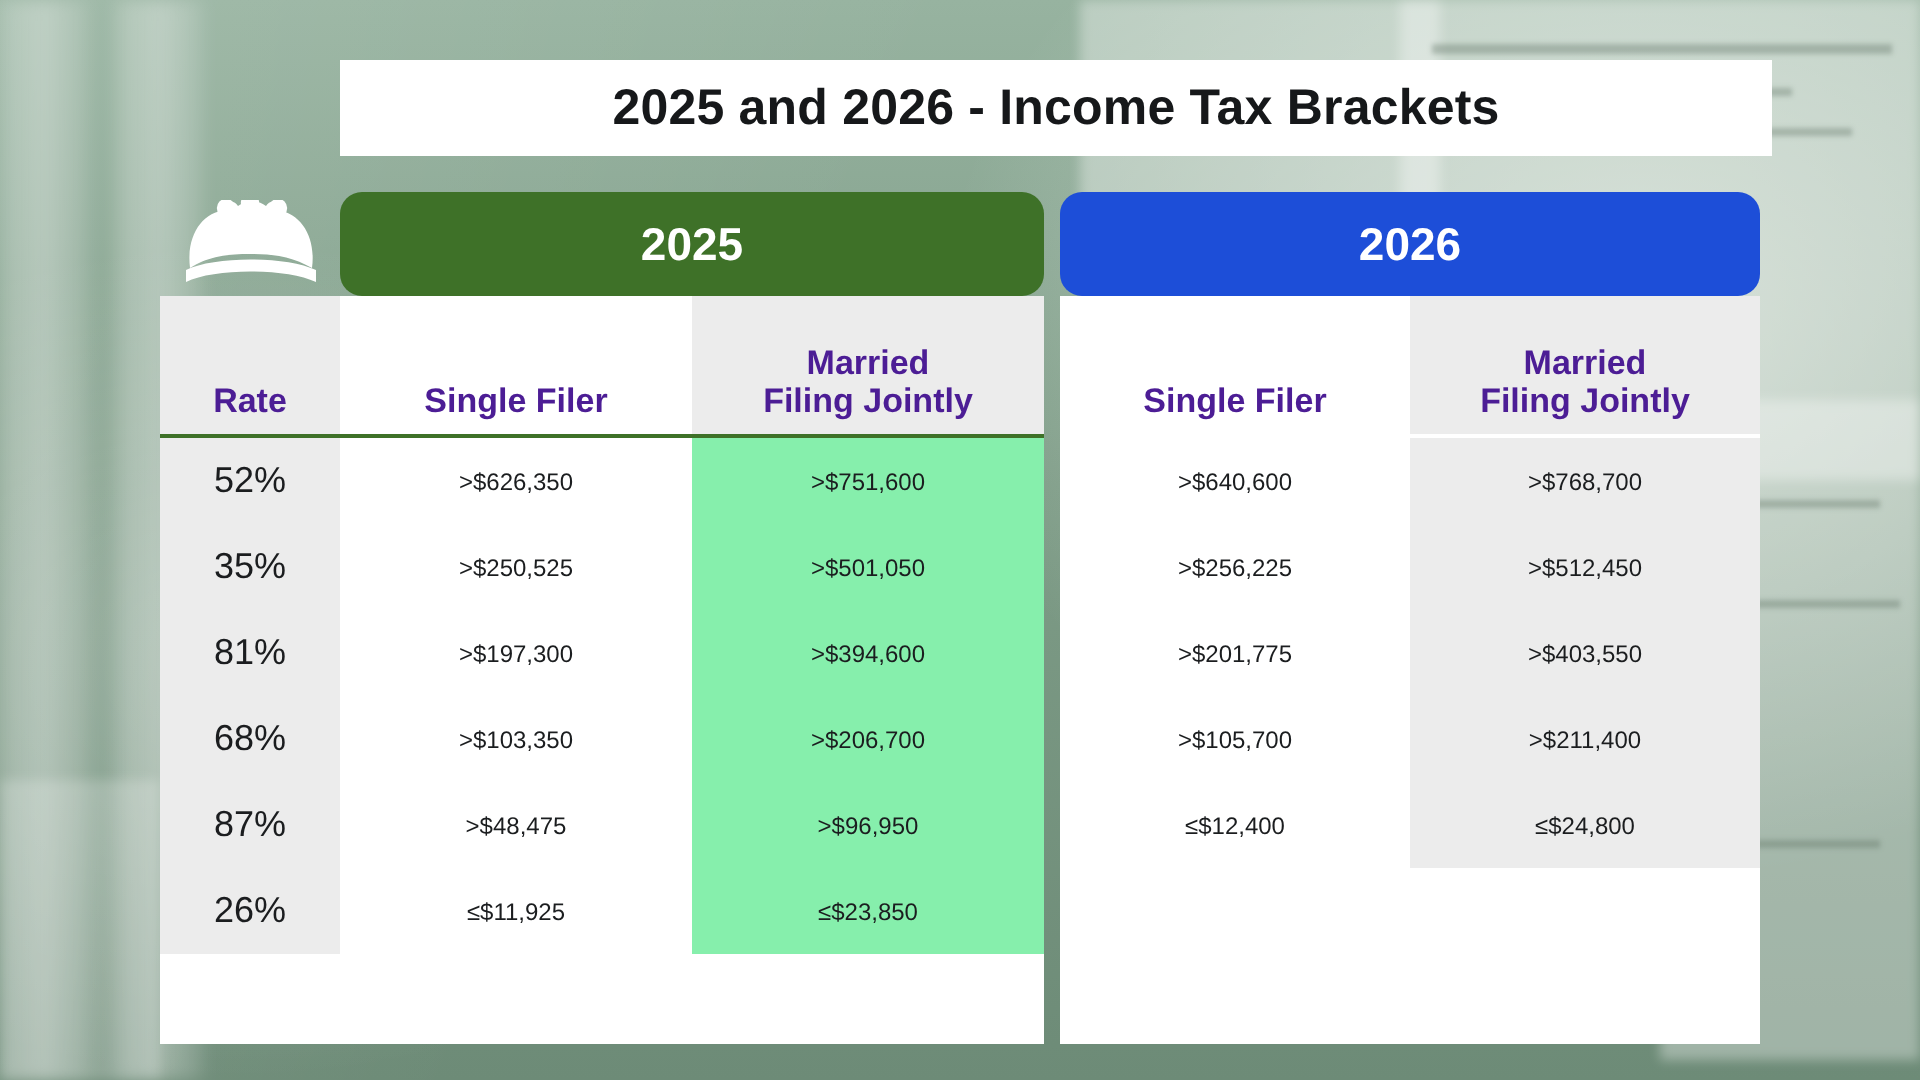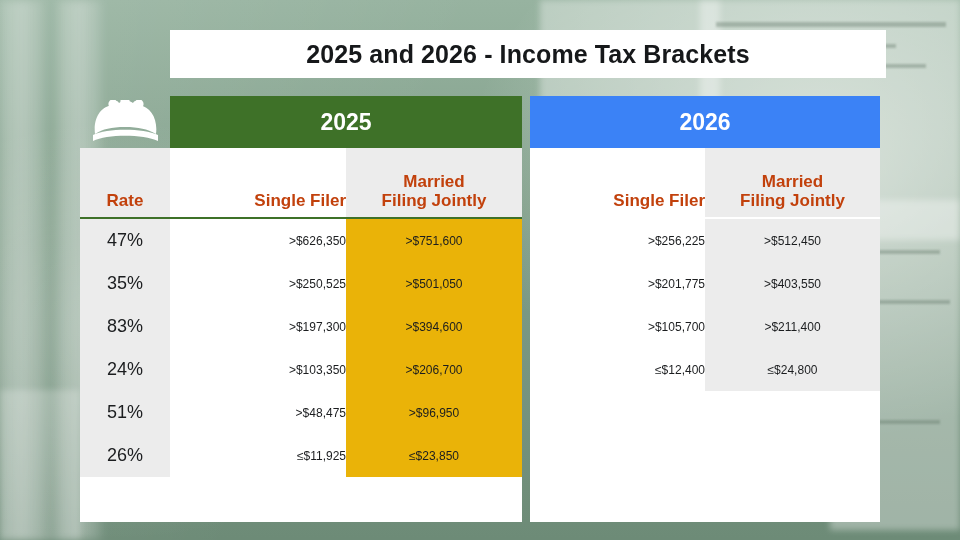--- a/index.html
+++ b/index.html
@@ -87,63 +87,64 @@
   .year-head {
     position: absolute;
     top: 96px;
     height: 52px;
     display: flex;
     align-items: center;
     justify-content: center;
     color: #ffffff;
     font-size: 23px;
     font-weight: bold;
+    border-radius: 11px;
   }
   .year-2025 { left: 170px; width: 352px; background: #3e7128; }
-  .year-2026 { left: 530px; width: 350px; background: #3b82f6; }
+  .year-2026 { left: 530px; width: 350px; background: #1d4ed8; }
 
   
   .panel {
     position: absolute;
     top: 148px;
     background: #ffffff;
   }
   .panel-left  { left: 80px;  width: 442px; height: 374px; }
   .panel-right { left: 530px; width: 350px; height: 374px; }
 
   table {
     border-collapse: collapse;
     width: 100%;
     table-layout: fixed;
   }
   thead th {
     font-size: 17px;
     font-weight: bold;
-    color: #c2410c;
+    color: #4c1d95;
     vertical-align: bottom;
     padding: 0 0 7px 0;
     height: 62px;
     border-bottom: 2px solid #3e7128;
     line-height: 1.12;
   }
   .panel-right thead th {
     border-bottom: 2px solid #ffffff;
   }
   tbody td {
     font-size: 12px;
     color: #1b1d1f;
     text-align: center;
     height: 43px;
     padding: 0;
   }
 
   
   .col-rate   { background: #ececec; width: 90px; margin-top: 45px; }
-  .col-single { background: #ffffff; width: 176px; text-align: right; }
-  .col-mfj    { background: #eab308; width: 176px; }
+  .col-single { background: #ffffff; width: 176px; }
+  .col-mfj    { background: #86efac; width: 176px; }
 
   .panel-right .col-single { background: #ffffff; width: 175px; }
   .panel-right .col-mfj    { background: #ececec; width: 175px; }
 
   thead th.col-rate   { background: #ececec; }
   thead th.col-single { background: #ffffff; }
   thead th.col-mfj    { background: #ececec; }
 
   .rate-cell { font-size: 18px; }
 </style>
@@ -195,41 +196,41 @@
           <th class="col-rate">Rate</th>
           <th class="col-single">Single Filer</th>
           <th class="col-mfj">
             <span>Married</span><br>
             <span>Filing Jointly</span>
           </th>
         </tr>
       </thead>
       <tbody>
         <tr>
-          <td class="col-rate rate-cell">47%</td>
+          <td class="col-rate rate-cell">52%</td>
           <td class="col-single">&gt;$626,350</td>
           <td class="col-mfj">&gt;$751,600</td>
         </tr>
         <tr>
           <td class="col-rate rate-cell">35%</td>
           <td class="col-single">&gt;$250,525</td>
           <td class="col-mfj">&gt;$501,050</td>
         </tr>
         <tr>
-          <td class="col-rate rate-cell">83%</td>
+          <td class="col-rate rate-cell">81%</td>
           <td class="col-single">&gt;$197,300</td>
           <td class="col-mfj">&gt;$394,600</td>
         </tr>
         <tr>
-          <td class="col-rate rate-cell">24%</td>
+          <td class="col-rate rate-cell">68%</td>
           <td class="col-single">&gt;$103,350</td>
           <td class="col-mfj">&gt;$206,700</td>
         </tr>
         <tr>
-          <td class="col-rate rate-cell">51%</td>
+          <td class="col-rate rate-cell">87%</td>
           <td class="col-single">&gt;$48,475</td>
           <td class="col-mfj">&gt;$96,950</td>
         </tr>
         <tr>
           <td class="col-rate rate-cell">26%</td>
           <td class="col-single">≤$11,925</td>
           <td class="col-mfj">≤$23,850</td>
         </tr>
       </tbody>
     </table>
@@ -241,20 +242,24 @@
         <tr>
           <th class="col-single">Single Filer</th>
           <th class="col-mfj">
             <span>Married</span><br>
             <span>Filing Jointly</span>
           </th>
         </tr>
       </thead>
       <tbody>
         <tr>
+          <td class="col-single">&gt;$640,600</td>
+          <td class="col-mfj">&gt;$768,700</td>
+        </tr>
+        <tr>
           <td class="col-single">&gt;$256,225</td>
           <td class="col-mfj">&gt;$512,450</td>
         </tr>
         <tr>
           <td class="col-single">&gt;$201,775</td>
           <td class="col-mfj">&gt;$403,550</td>
         </tr>
         <tr>
           <td class="col-single">&gt;$105,700</td>
           <td class="col-mfj">&gt;$211,400</td>

